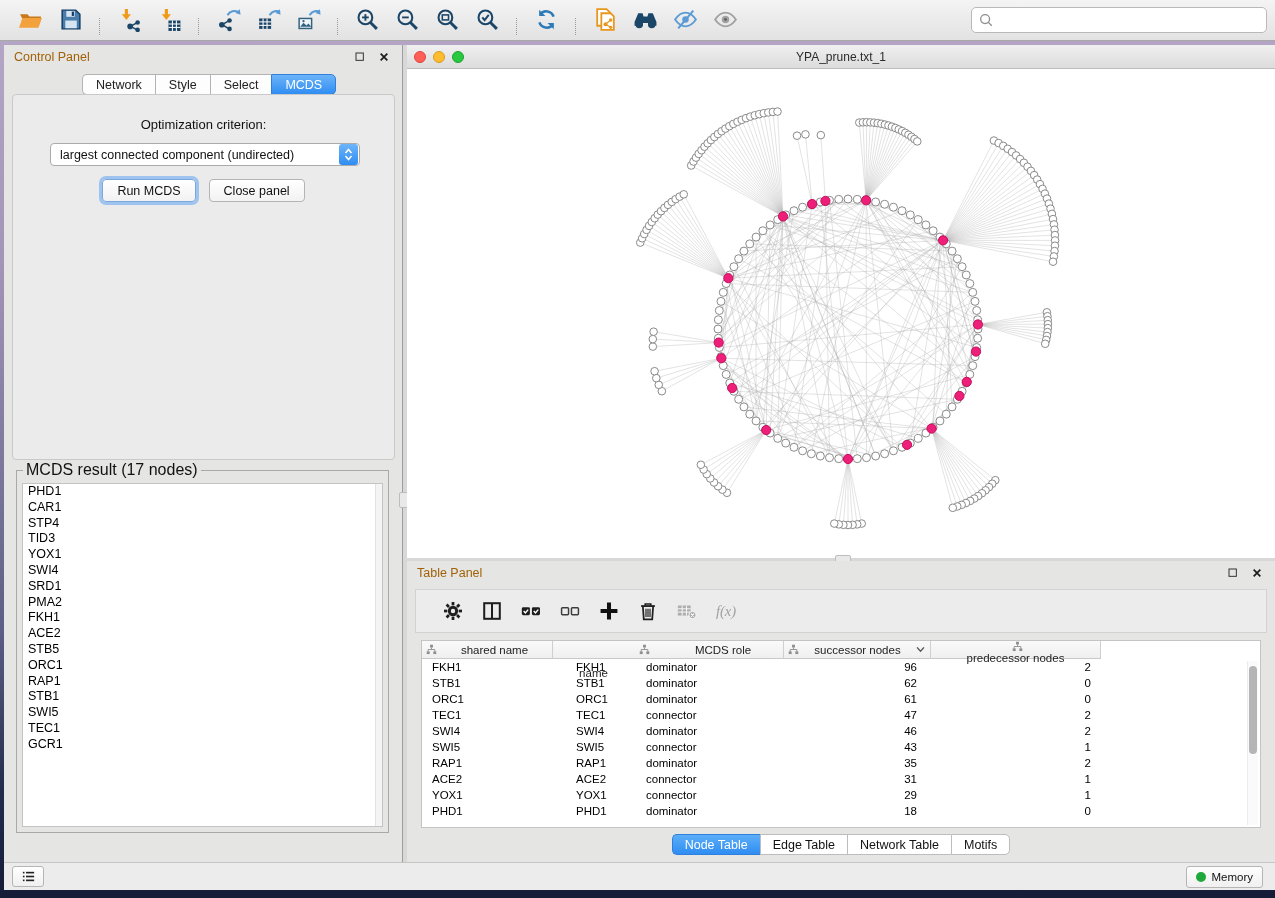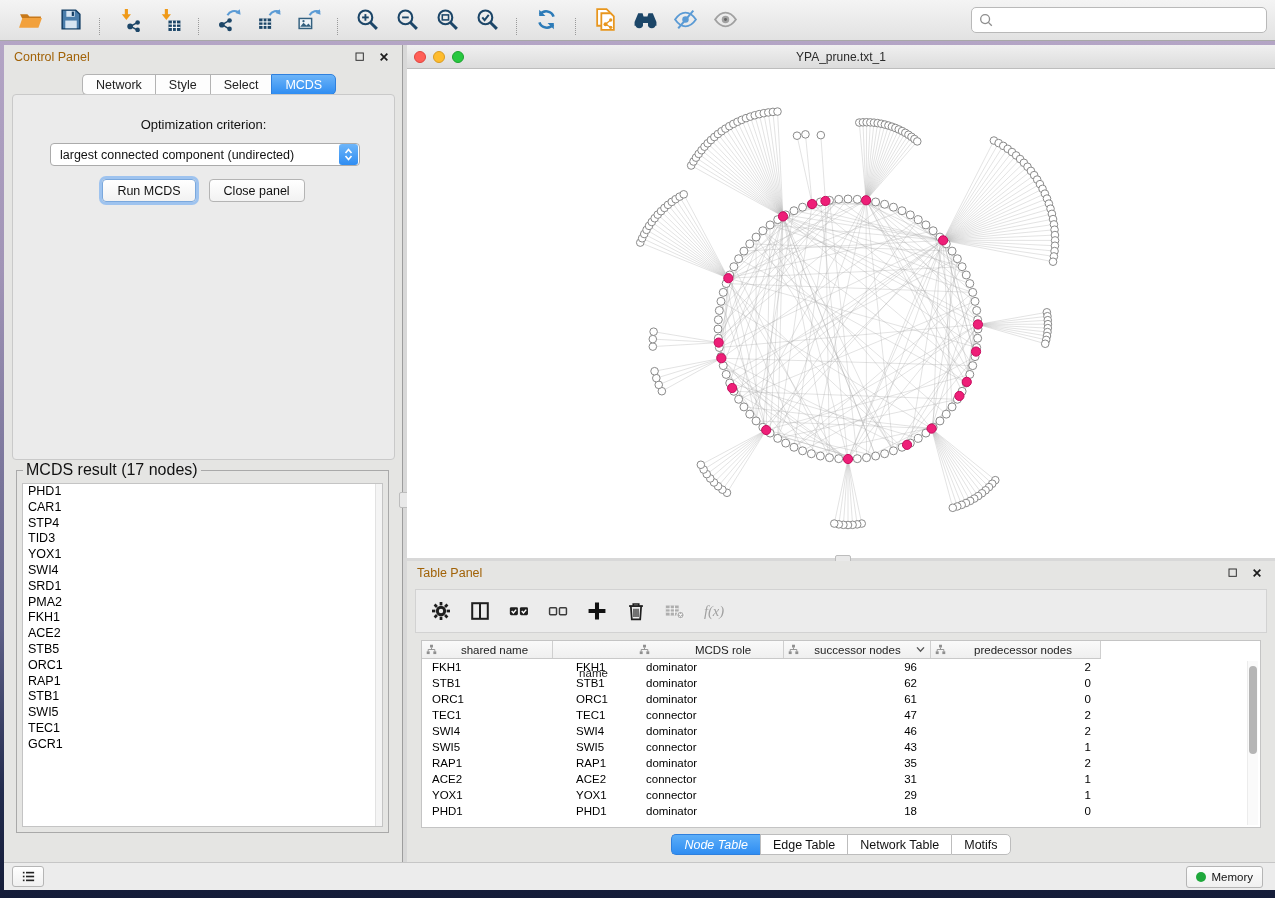--- a/index.html
+++ b/index.html
@@ -71,21 +71,21 @@
   
   #v-divider { left:403px; top:45px; width:4px; height:817px; background:#d8d8d8; }
   #v-grip { left:399px; top:492px; width:10px; height:16px; background:#e9e9e9; border:1px solid #bdbdbd; border-radius:2px; }
   #h-divider { left:407px; top:558px; width:868px; height:3px; background:#d8d8d8; }
   #h-grip { left:835px; top:555px; width:16px; height:9px; background:#e9e9e9; border:1px solid #bdbdbd; border-radius:2px; }
 
   
   #table-panel { left:407px; top:561px; width:868px; height:301px; background:#e5e5e3; }
   #tp-toolbar { position:absolute; left:8px; top:28px; width:852px; height:44px; background:#ececec;
     border:1px solid #d2d2d2; display:flex; align-items:center; padding-left:14px; }
-  .tpt-btn { width:34px; height:34px; display:inline-flex; align-items:center; justify-content:flex-start; margin-right:5px; }
+  .tpt-btn { width:34px; height:34px; display:inline-flex; align-items:center; justify-content:flex-end; margin-right:5px; }
   .tpt-btn svg { width:22px; height:22px; }
   #node-table { position:absolute; left:14px; top:79px; width:840px; height:188px; background:#fff;
     border:1px solid #c4c4c4; overflow:hidden; }
   #table-header { display:flex; height:18px; border-bottom:1px solid #c9c9c9; background:linear-gradient(#fafafa,#efefef); width:679px; }
   .th { display:flex; align-items:center; border-right:1px solid #cfcfcf; font-size:11.5px; color:#222; position:relative; }
   .th .thlab { flex:1; text-align:center; padding:0 4px; }
   .th svg.tree { width:11px; height:11px; margin-left:4px; flex:0 0 auto; }
   .th svg.chev { width:9px; height:7px; margin-right:5px; flex:0 0 auto; }
   .tr { display:flex; height:16px; align-items:center; }
   .td { font-size:11.5px; color:#000; white-space:nowrap; overflow:hidden; }
@@ -93,21 +93,21 @@
   .c1 { width:82px;  padding-left:23px; }
   .c2 { width:149px; padding-left:11px; }
   .c3 { width:147px; text-align:right; padding-right:14px; }
   .c4 { width:170px; text-align:right; padding-right:10px; }
   #table-vscroll { position:absolute; right:2px; top:20px; width:11px; bottom:2px; background:#fafafa; border-left:1px solid #ececec; }
   #table-thumb { position:absolute; left:1px; top:5px; width:8px; height:88px; background:#b5b5b5; border-radius:5px; }
 
   #bottom-tabs { position:absolute; left:0; right:0; top:273px; display:flex; justify-content:center; }
   .btab { height:21px; display:flex; align-items:center; padding:0 12px; font-size:12.5px; background:#fff;
     border:1px solid #bdbdbd; border-right:none; color:#111; }
-  .btab:first-child { border-radius:5px 0 0 5px;font-style:italic; }
+  .btab:first-child { border-radius:5px 0 0 5px; }
   .btab:last-child { border-right:1px solid #bdbdbd; border-radius:0 5px 5px 0; }
   .btab.active { background:linear-gradient(#5caef8,#2f8df2); color:#fff; border-color:#2f80dd; }
 
   
   #status-bar { left:4px; top:862px; width:1271px; height:28px; background:#ececec; border-top:1px solid #c6c6c6;
     display:flex; align-items:center; }
   #list-button { margin-left:8px; width:32px; height:21px; background:linear-gradient(#fff,#f0f0f0);
     border:1px solid #b5b5b5; border-radius:3px; display:flex; align-items:center; justify-content:center; }
   #list-button svg { width:15px; height:15px; }
   #memory-button { position:absolute; right:12px; height:22px; background:linear-gradient(#fdfdfd,#f0f0f0);
@@ -998,21 +998,21 @@
             <rect x="4.4" y="0.8" width="3.2" height="3" fill="#8f8f8f"></rect>
             <rect x="0.8" y="8" width="3.2" height="3" fill="#8f8f8f"></rect>
             <rect x="8" y="8" width="3.2" height="3" fill="#8f8f8f"></rect>
             <path d="M6 3.8v2.2M2.4 8V6h7.2v2" stroke="#8f8f8f" fill="none" stroke-width="1"></path>
           </svg>
           <span class="thlab">successor nodes</span>
           <svg viewBox="0 0 9 7" class="chev">
             <path d="M1 1.4l3.5 3.8L8 1.4" fill="none" stroke="#555" stroke-width="1.4"></path>
           </svg>
         </div>
-        <div class="th" style="width: 170px;">
+        <div class="th" style="width: 170px; flex-direction: column;">
           <svg viewBox="0 0 12 12" class="tree">
             <rect x="4.4" y="0.8" width="3.2" height="3" fill="#8f8f8f"></rect>
             <rect x="0.8" y="8" width="3.2" height="3" fill="#8f8f8f"></rect>
             <rect x="8" y="8" width="3.2" height="3" fill="#8f8f8f"></rect>
             <path d="M6 3.8v2.2M2.4 8V6h7.2v2" stroke="#8f8f8f" fill="none" stroke-width="1"></path>
           </svg>
           <span class="thlab">predecessor nodes</span>
         </div>
       </div>
     <div id="table-body">

